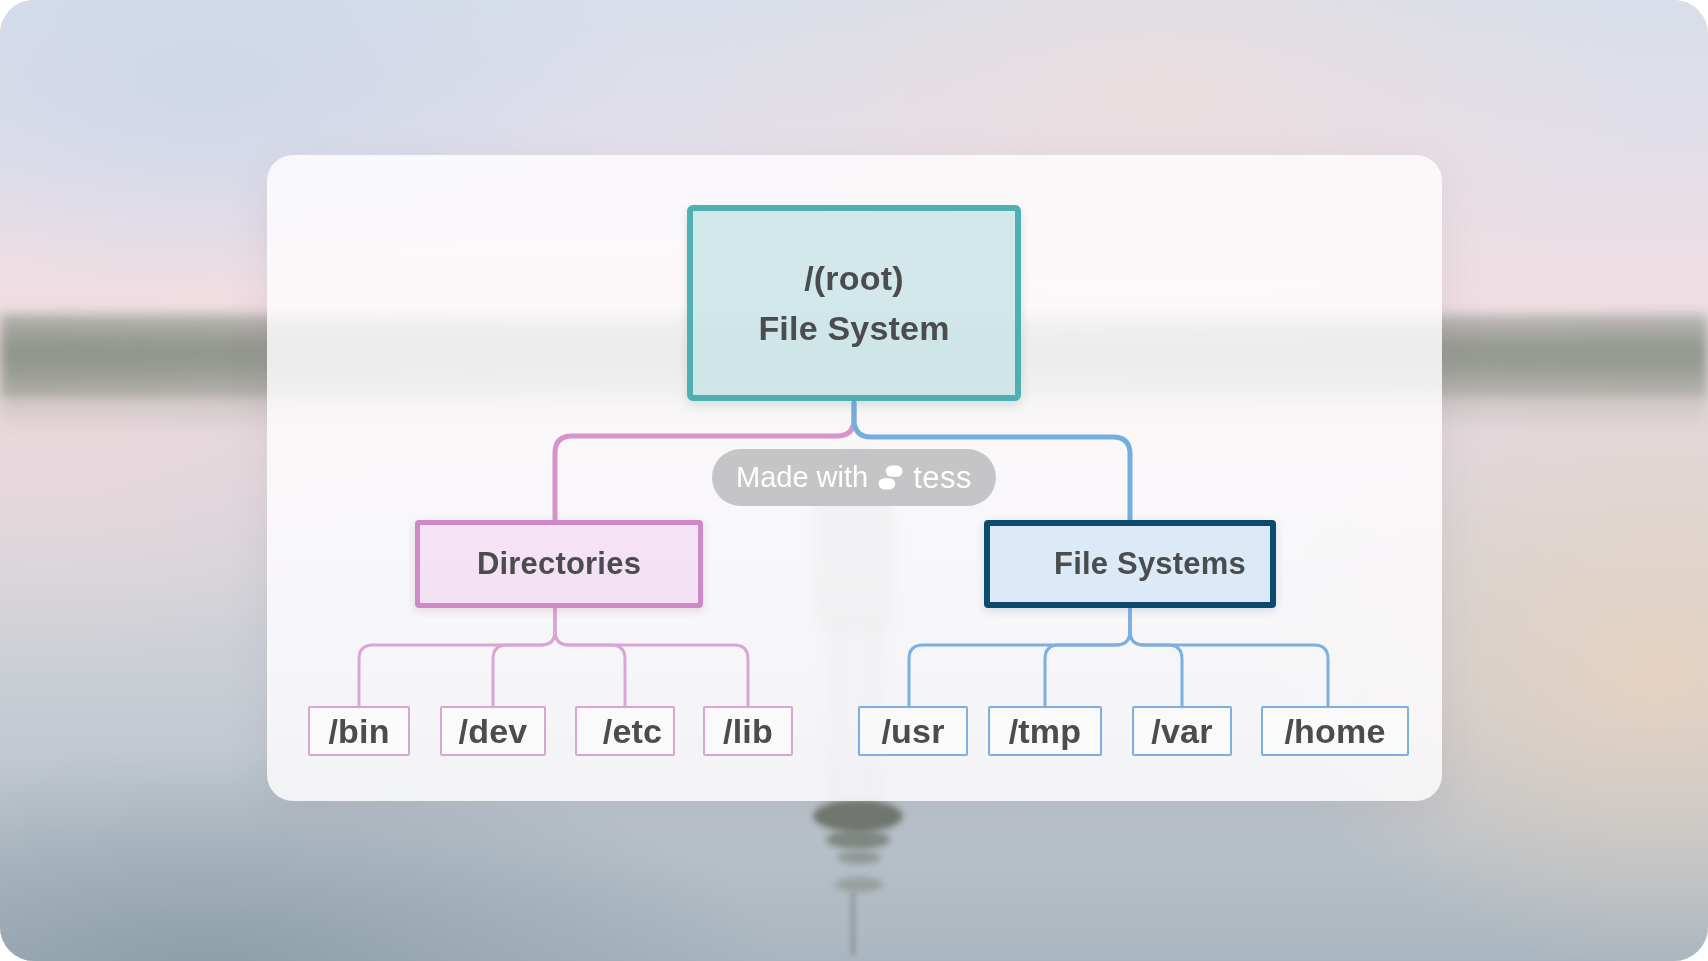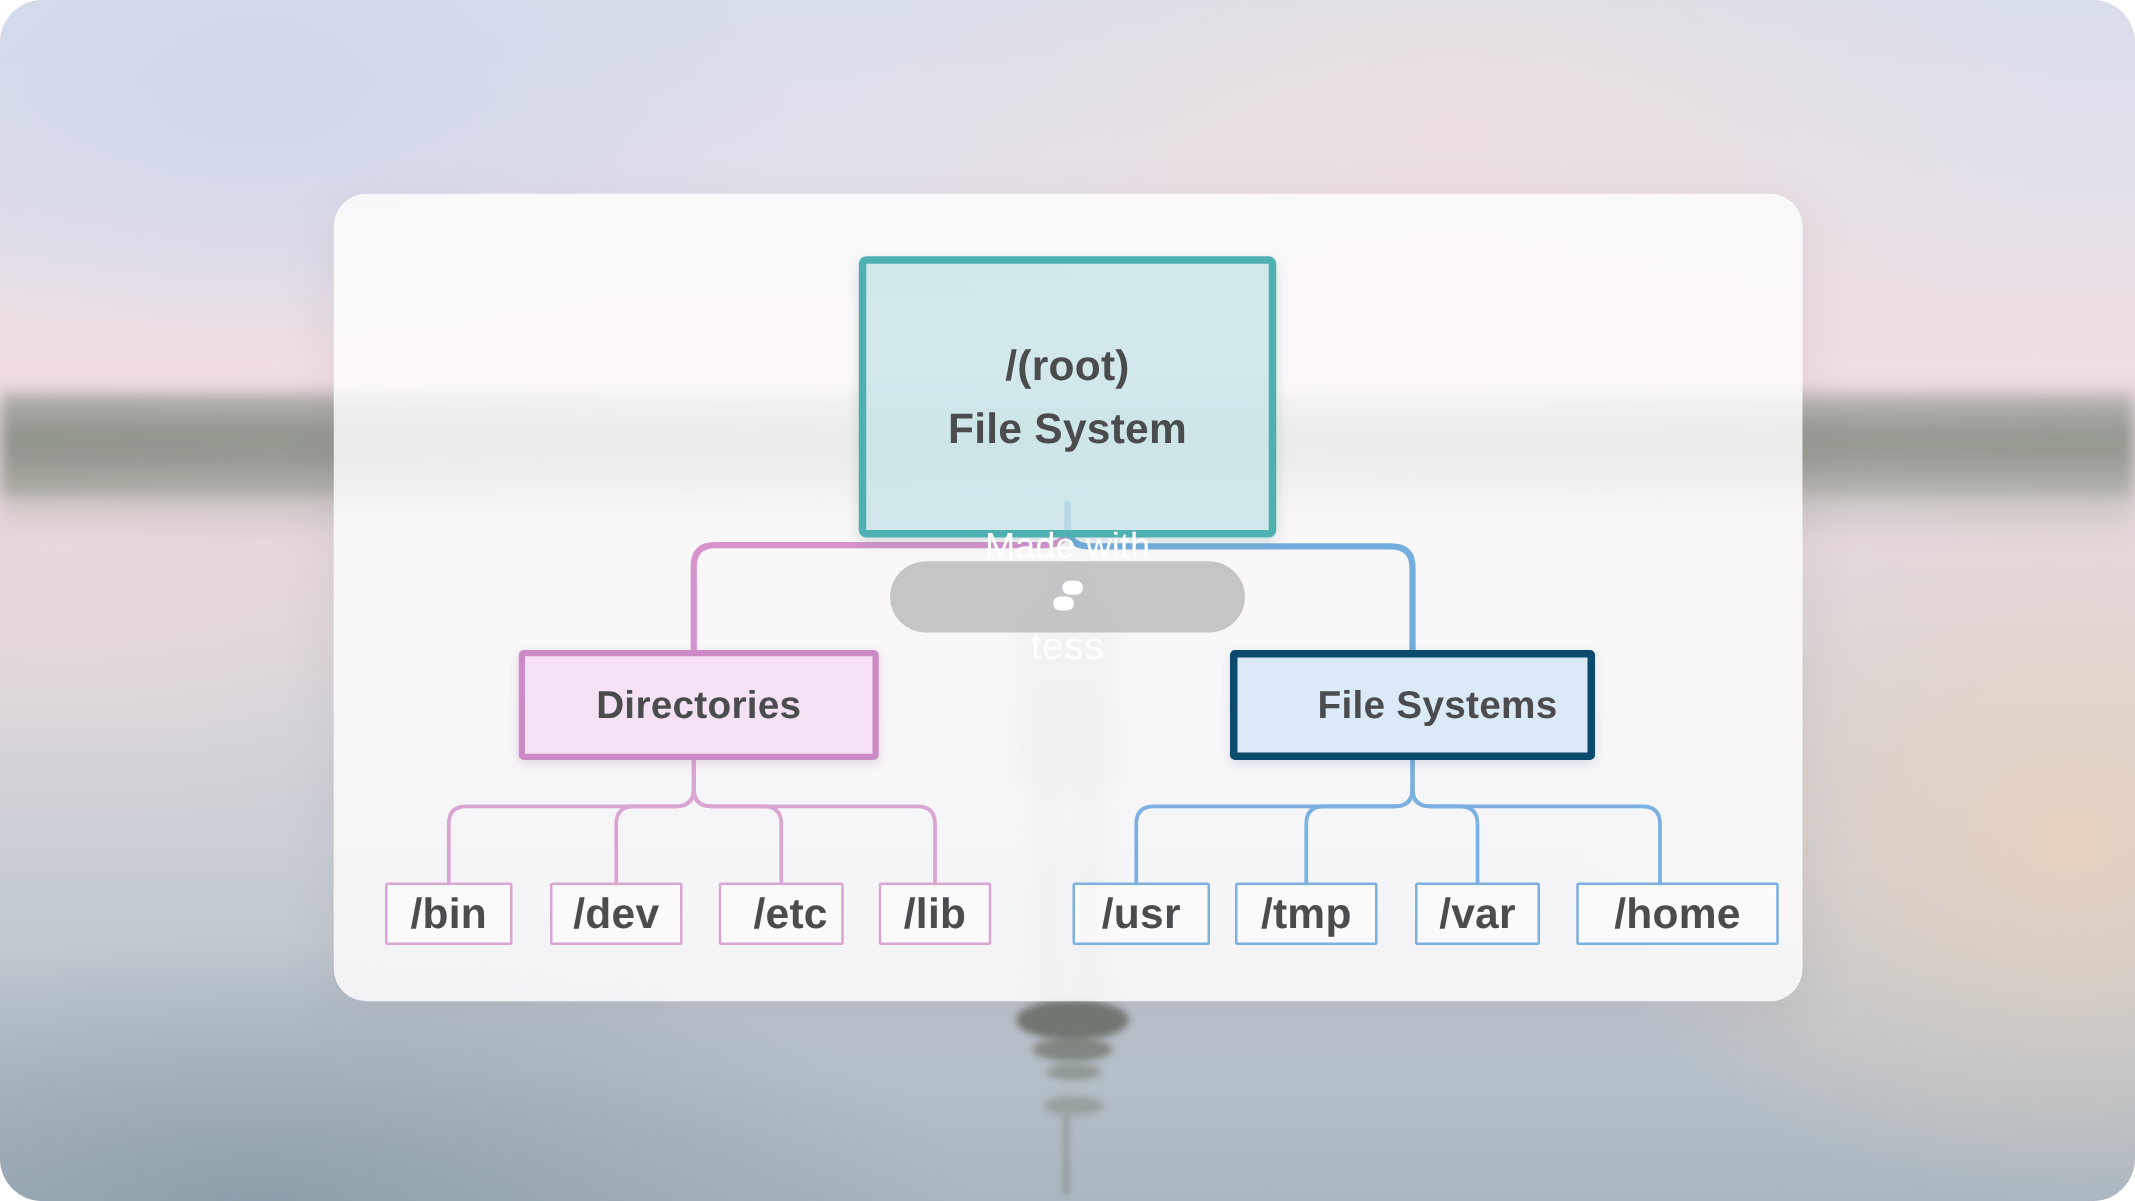--- a/index.html
+++ b/index.html
@@ -52,21 +52,21 @@
     box-shadow:0 12px 42px rgba(120,105,120,0.12);
   }
   
   svg.connectors{position:absolute;left:0;top:0;pointer-events:none;}
   
   .node{
     position:absolute;box-sizing:border-box;display:flex;align-items:center;justify-content:center;
     text-align:center;font-weight:700;letter-spacing:0.2px;
   }
   .node-root{
-    left:687px;top:205px;width:334px;height:225px;
+    left:687px;top:205px;width:334px;height:196px;
     border:6px solid #4fb0b2;border-radius:6px;background:rgba(199,227,231,0.80);
     box-shadow:0 4px 10px rgba(70,130,132,0.20);
     font-size:34px;line-height:50px;flex-direction:column;
   }
   .node-branch{
     top:520px;height:88px;font-size:31px;border-radius:4px;
   }
   .node-directories{
     left:415px;width:288px;border:5px solid #cd8ac6;background:rgba(244,223,242,0.88);
     box-shadow:0 3px 8px rgba(160,95,150,0.20);
@@ -81,27 +81,27 @@
   }
   .leaf-pink{border:2.5px solid #d9a6d3;}
   .leaf-blue{border:2.5px solid #7bb0e0;}
   .leaf-bin {left:308px;width:102px;}
   .leaf-dev {left:440px;width:106px;}
   .leaf-etc {left:575px;width:100px;padding-left:15px;}
   .leaf-lib {left:703px;width:90px;}
   .leaf-usr {left:858px;width:110px;}
   .leaf-tmp {left:988px;width:114px;}
   .leaf-var {left:1132px;width:100px;}
-  .leaf-home{left:1261px;width:162px;}
+  .leaf-home{left:1261px;width:148px;}
   
   .badge{
     position:absolute;left:712px;top:449px;width:284px;height:57px;border-radius:29px;
     background:rgba(191,191,193,0.90);
     display:flex;align-items:center;justify-content:center;gap:9px;
-    color:#ffffff;font-size:29px;font-weight:400;cursor:pointer;flex-direction:column;
+    color:#ffffff;font-size:29px;font-weight:400;cursor:pointer;
   }
   .badge .brand{font-size:31px;letter-spacing:0.5px;}
   .badge svg{display:block;}
 </style>
 </head>
 <body>
 
 <div class="stage">
 
   <div class="photo">

